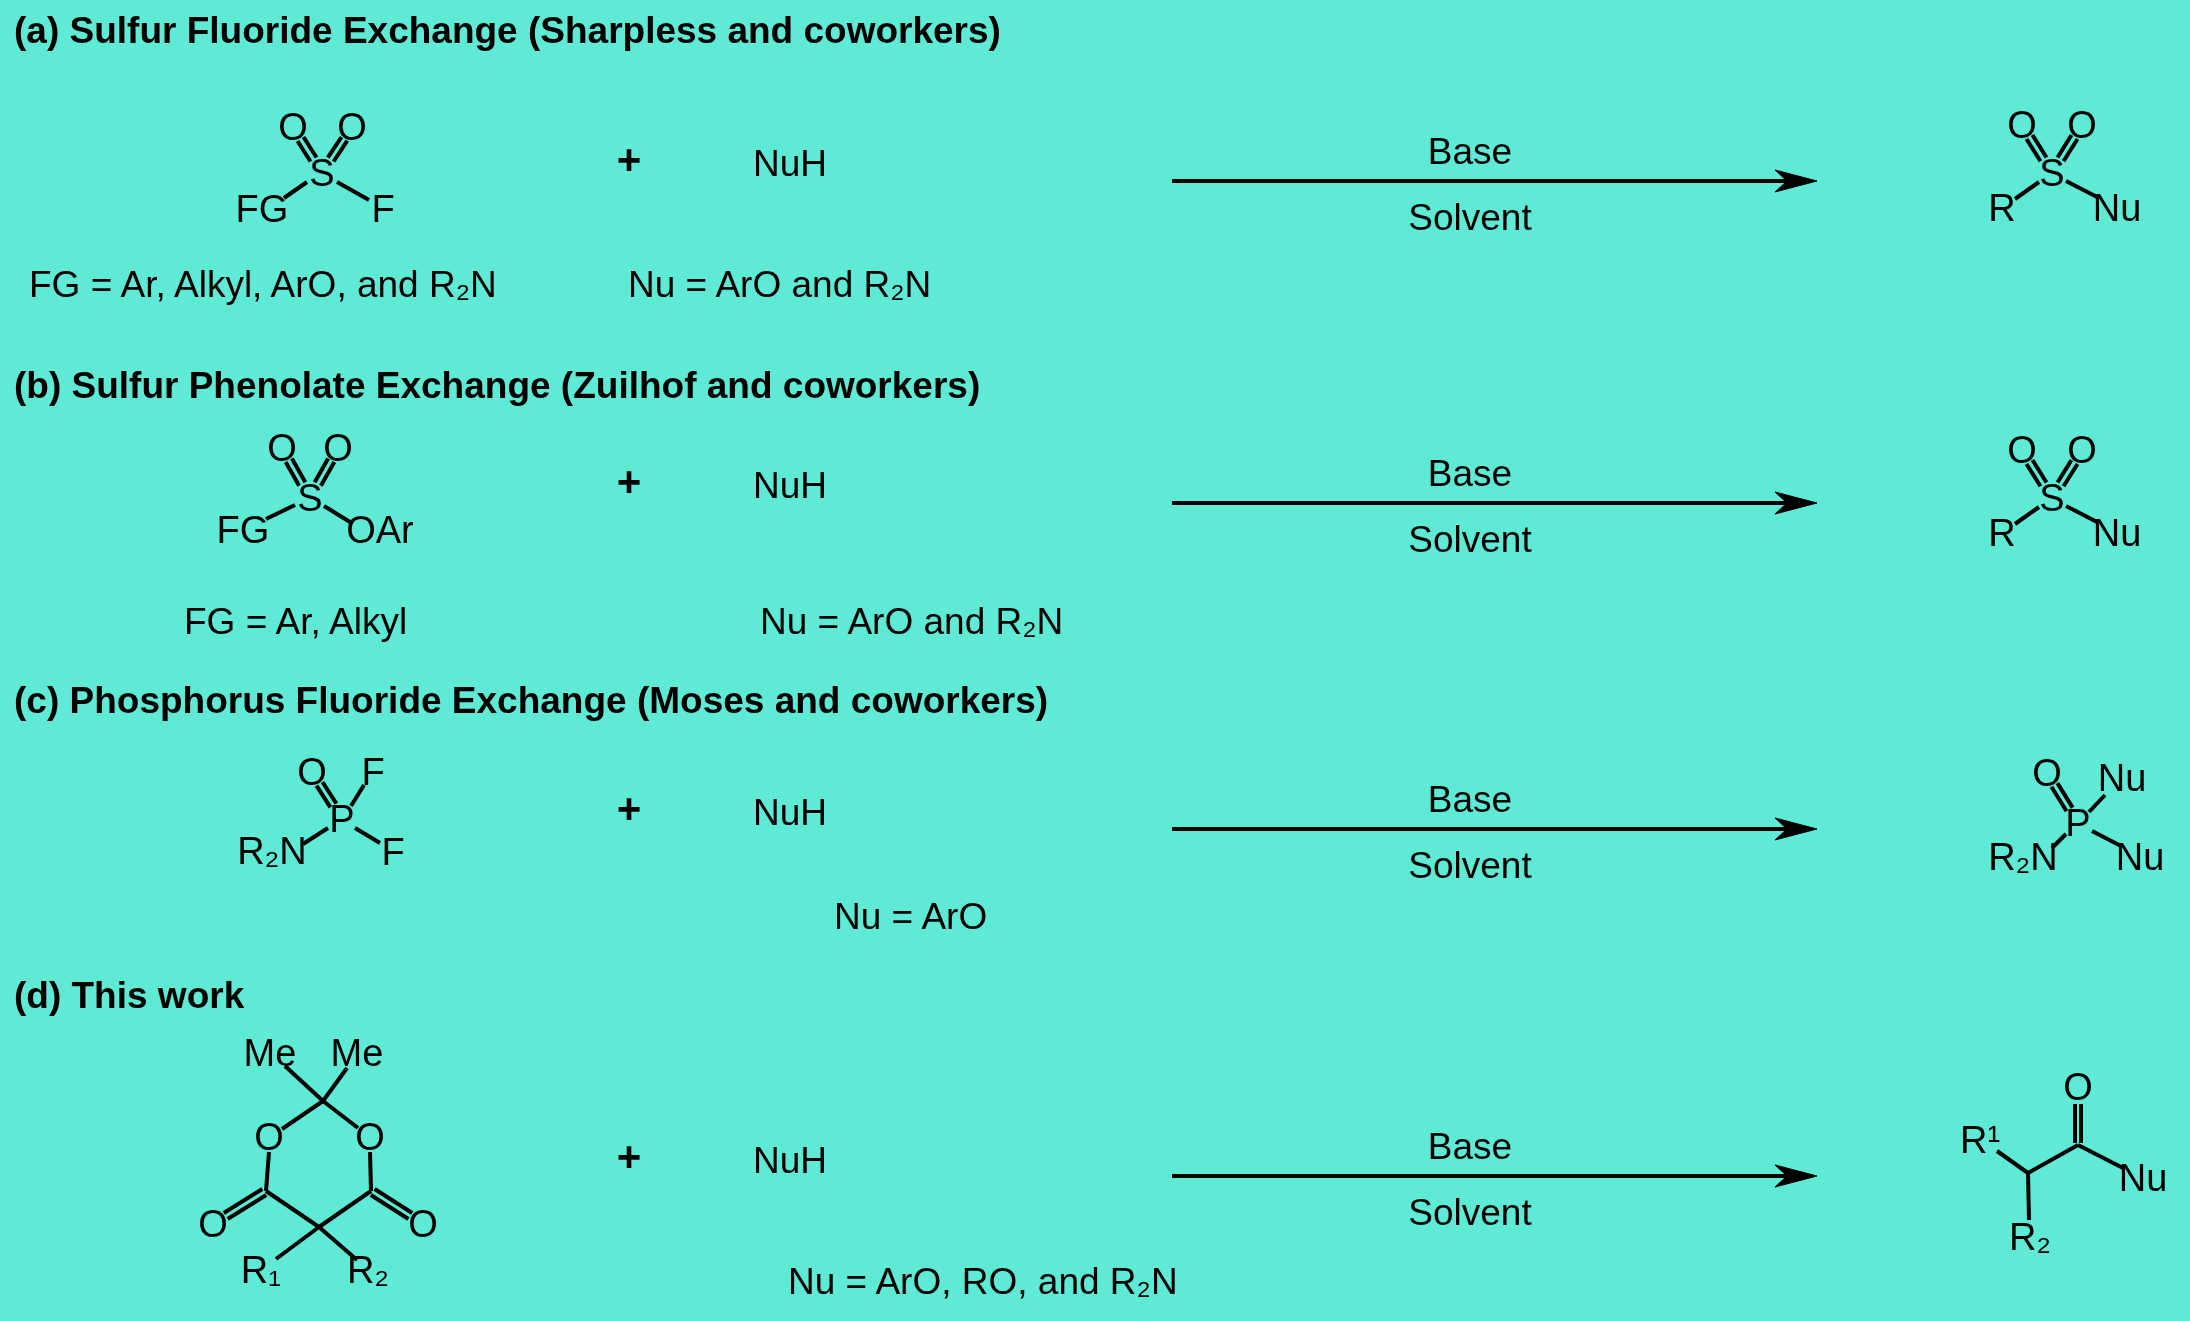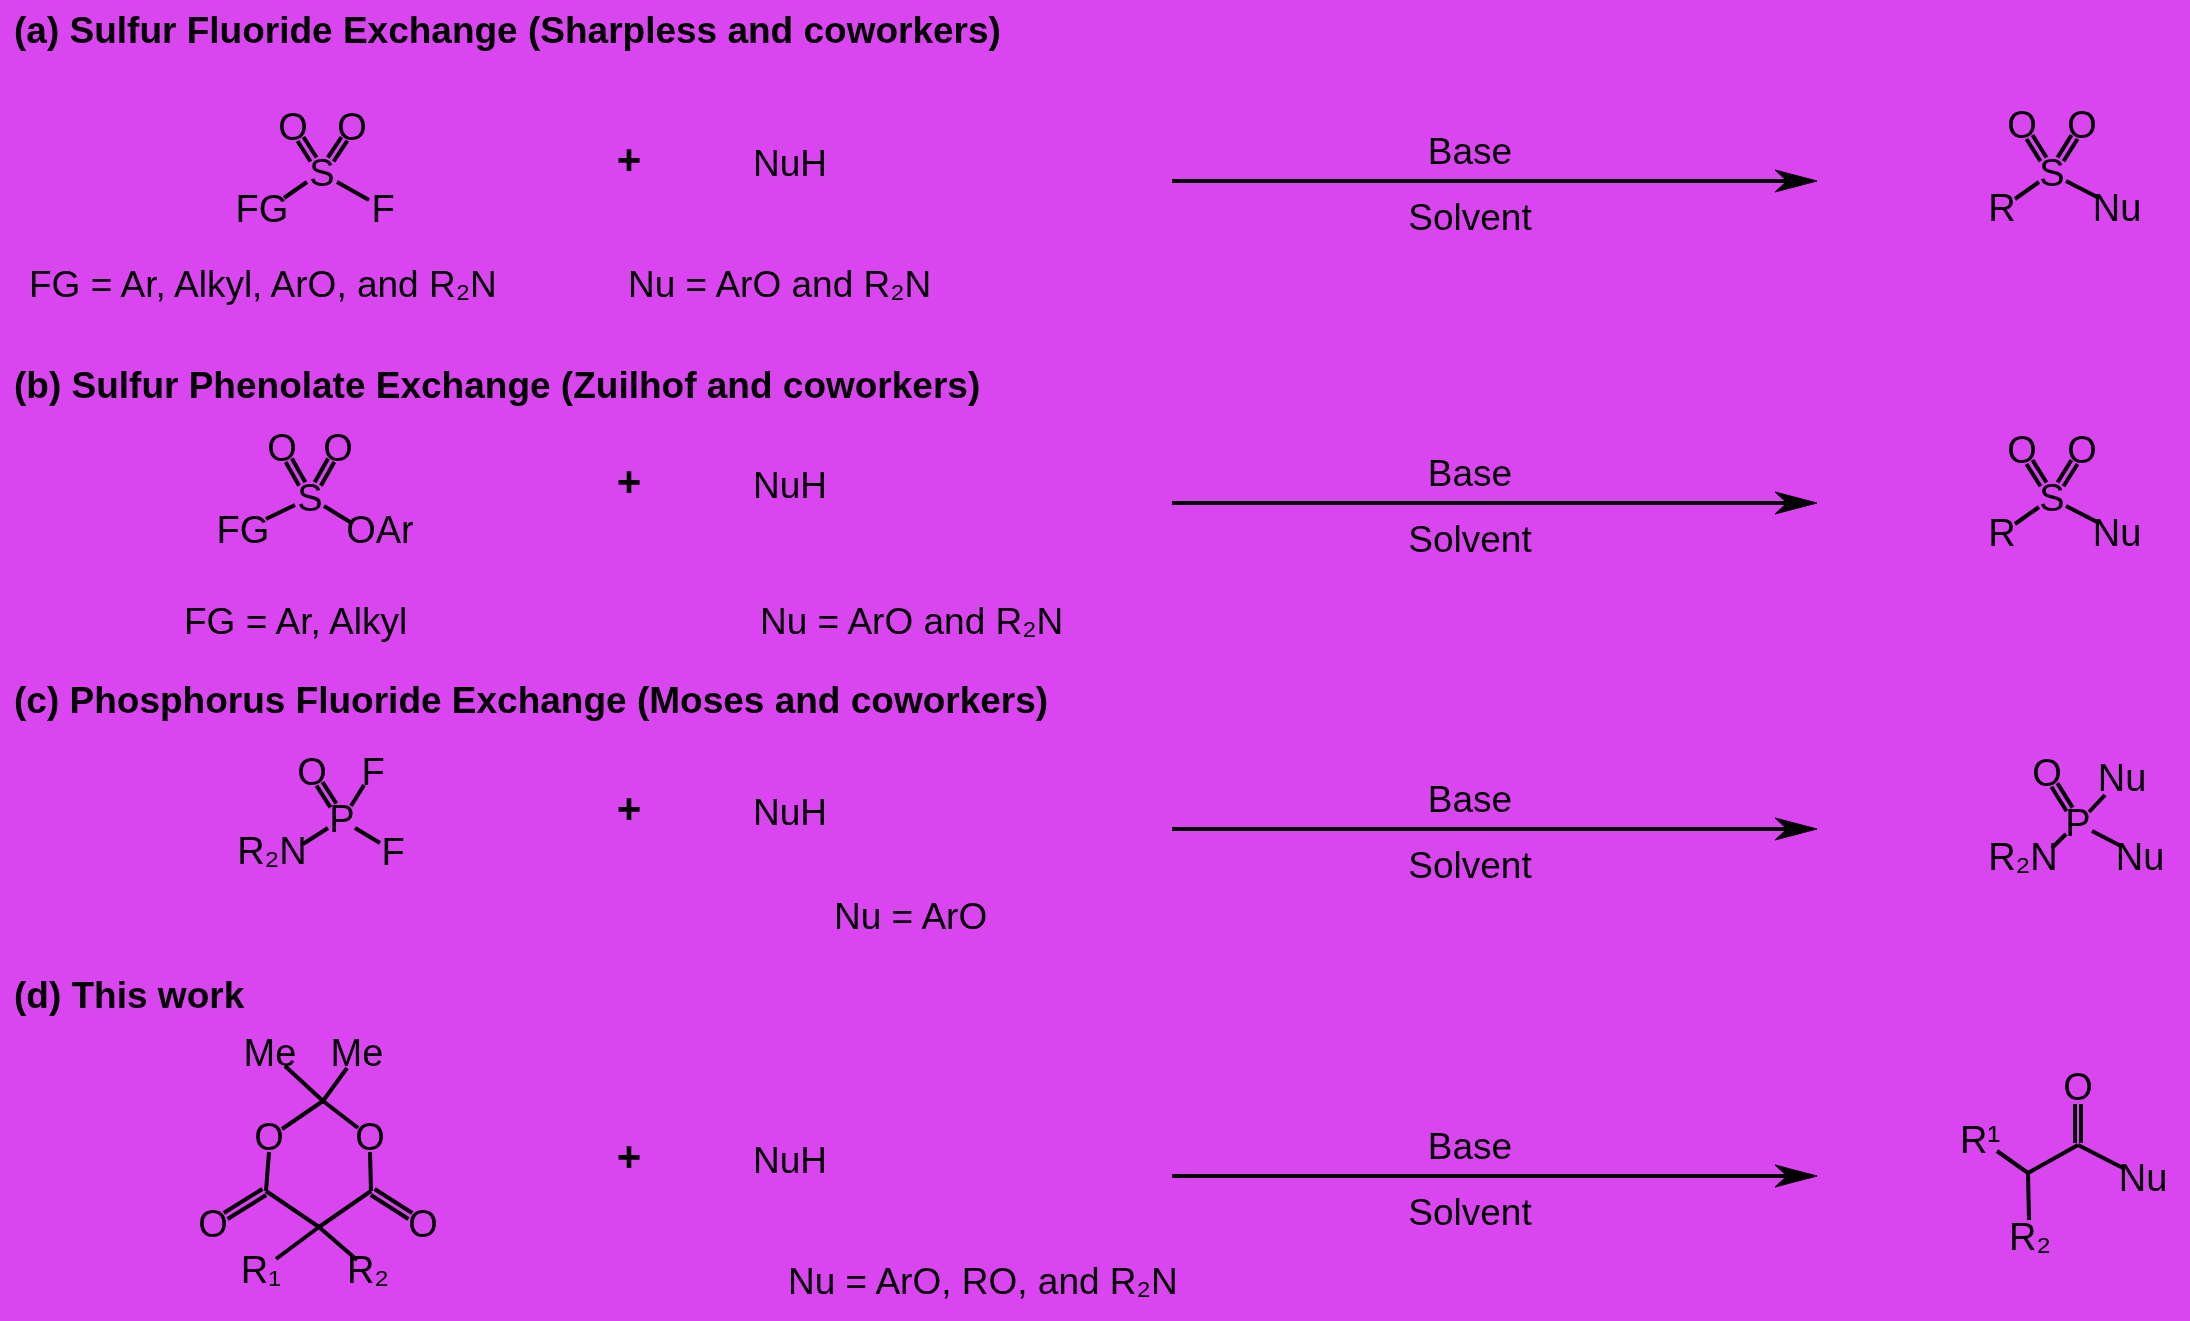--- a/index.html
+++ b/index.html
@@ -1,16 +1,16 @@
 <!DOCTYPE html>
 <html><head>
 <meta charset="utf-8">
 <style>
   html,body{margin:0;padding:0;background:#ffffff;}
-  .canvas{position:relative;width:2190px;height:1321px;background:#d946ef;overflow:hidden;}
+  .canvas{position:relative;width:2190px;height:1321px;background:#5eead4;overflow:hidden;}
   svg text{fill:#000000;font-family:"Liberation Sans","DejaVu Sans",sans-serif;}
   .heading{font-size:37px;font-weight:bold;text-anchor:start;}
   .atom{font-size:38px;text-anchor:middle;}
   .mid{font-size:37px;text-anchor:middle;}
   .op{font-size:42px;font-weight:bold;text-anchor:middle;}
   .note{font-size:37px;text-anchor:start;}
   .bond{stroke:#000000;stroke-width:4;fill:none;}
   .arrow-line{stroke:#000000;stroke-width:4;}
   .arrow-head{fill:#000000;stroke:#000000;stroke-width:1;}
 </style>

